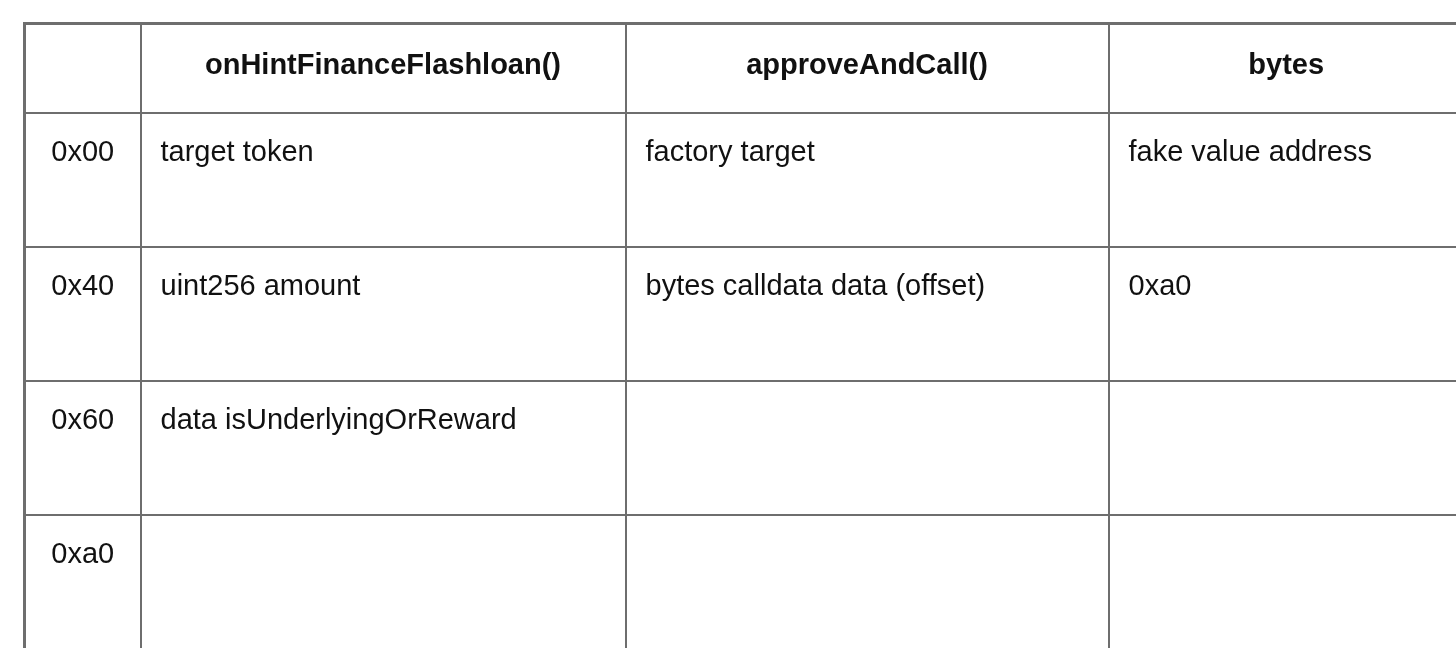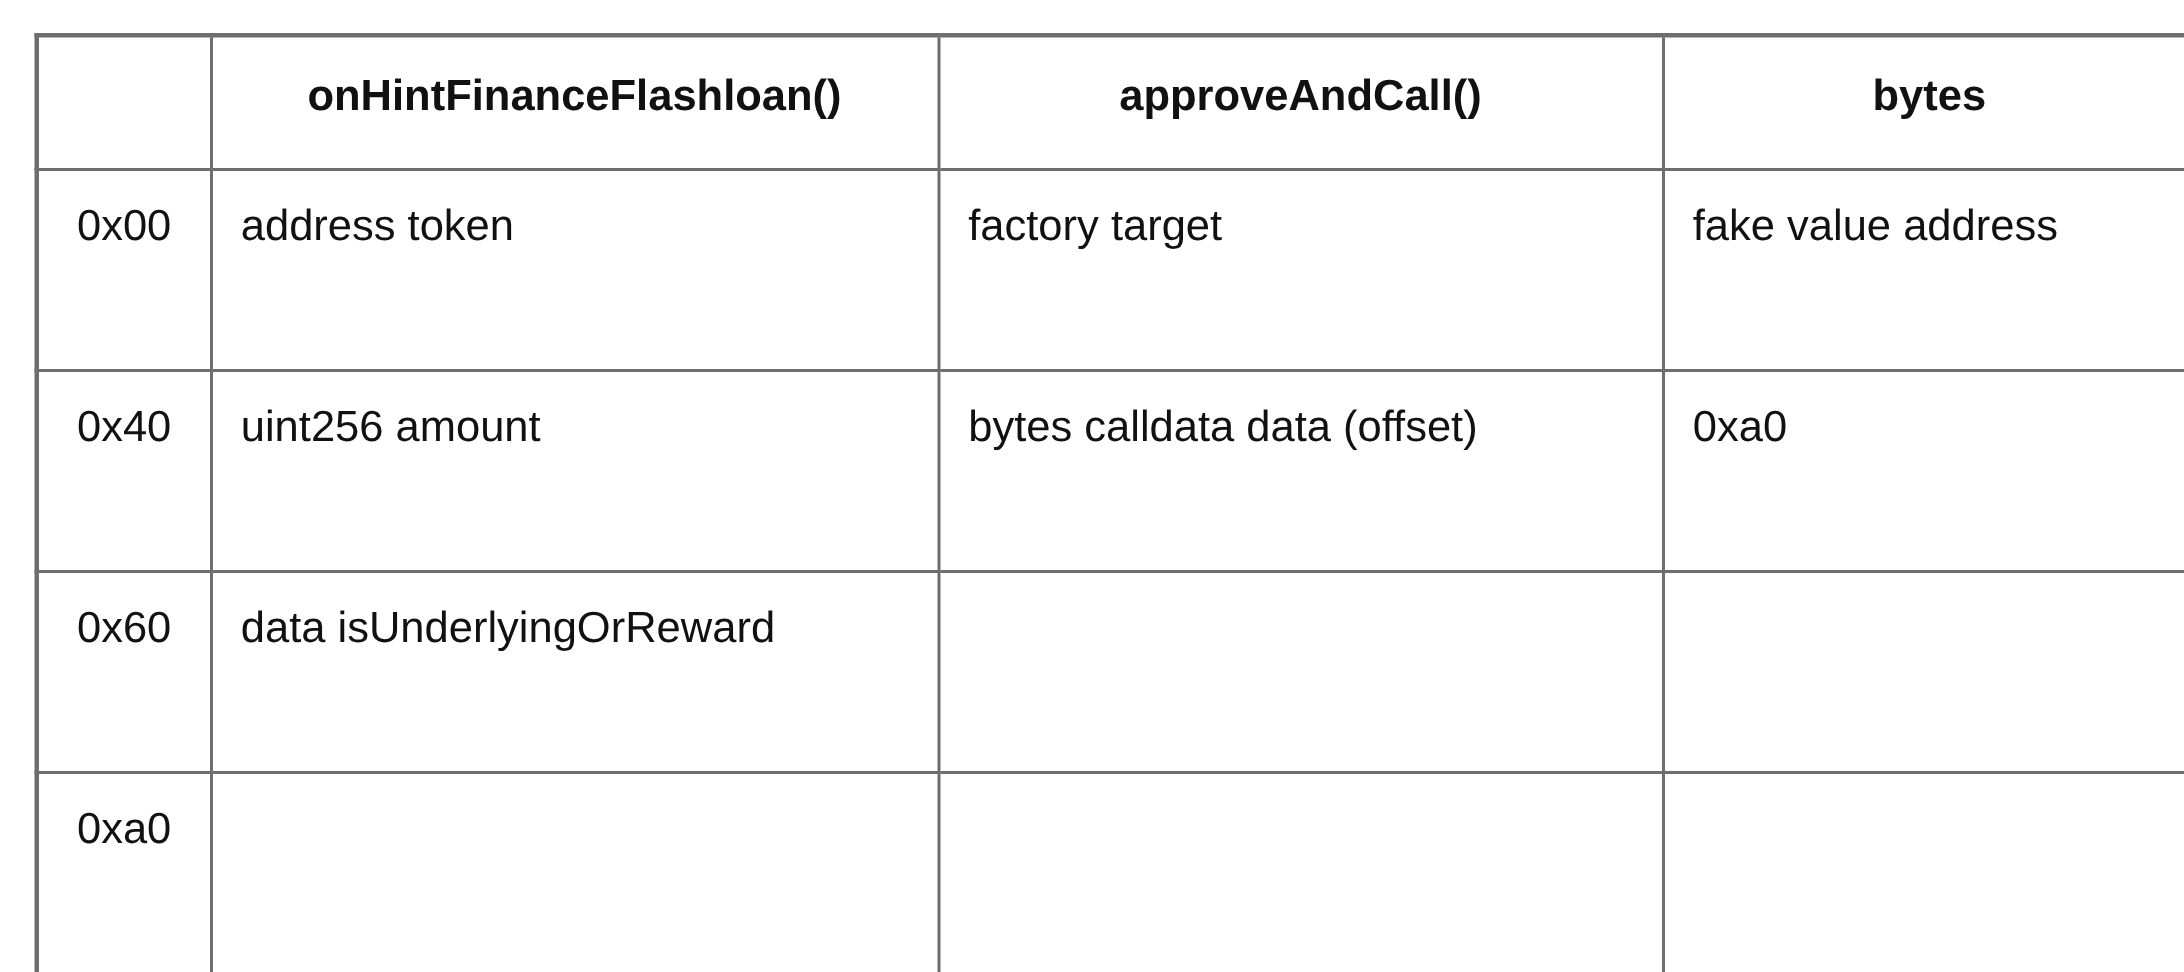--- a/index.html
+++ b/index.html
@@ -64,21 +64,21 @@
     <tr>
       <th></th>
       <th>onHintFinanceFlashloan()</th>
       <th>approveAndCall()</th>
       <th>bytes</th>
     </tr>
   </thead>
   <tbody>
     <tr>
       <td class="offset-cell">0x00</td>
-      <td>address token</td>
+      <td>target token</td>
       <td>factory target</td>
       <td>fake value address</td>
     </tr>
     <tr>
       <td class="offset-cell">0x40</td>
       <td>uint256 amount</td>
       <td>bytes calldata data (offset)</td>
       <td>0xa0</td>
     </tr>
     <tr>

